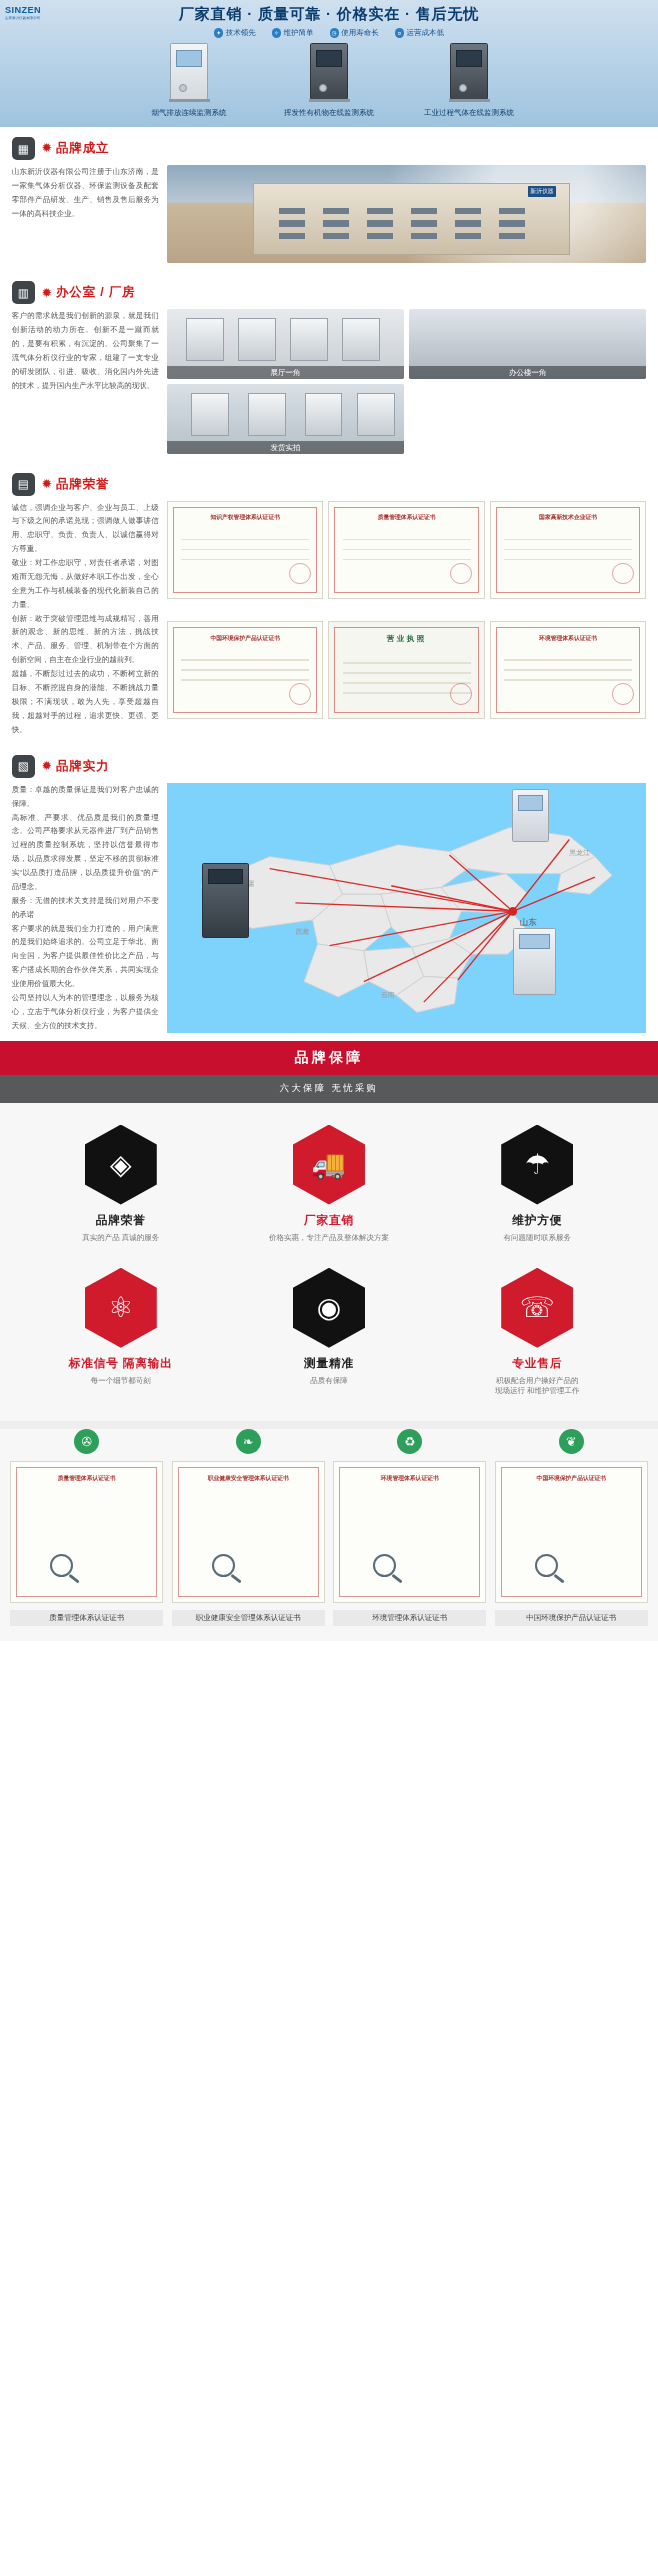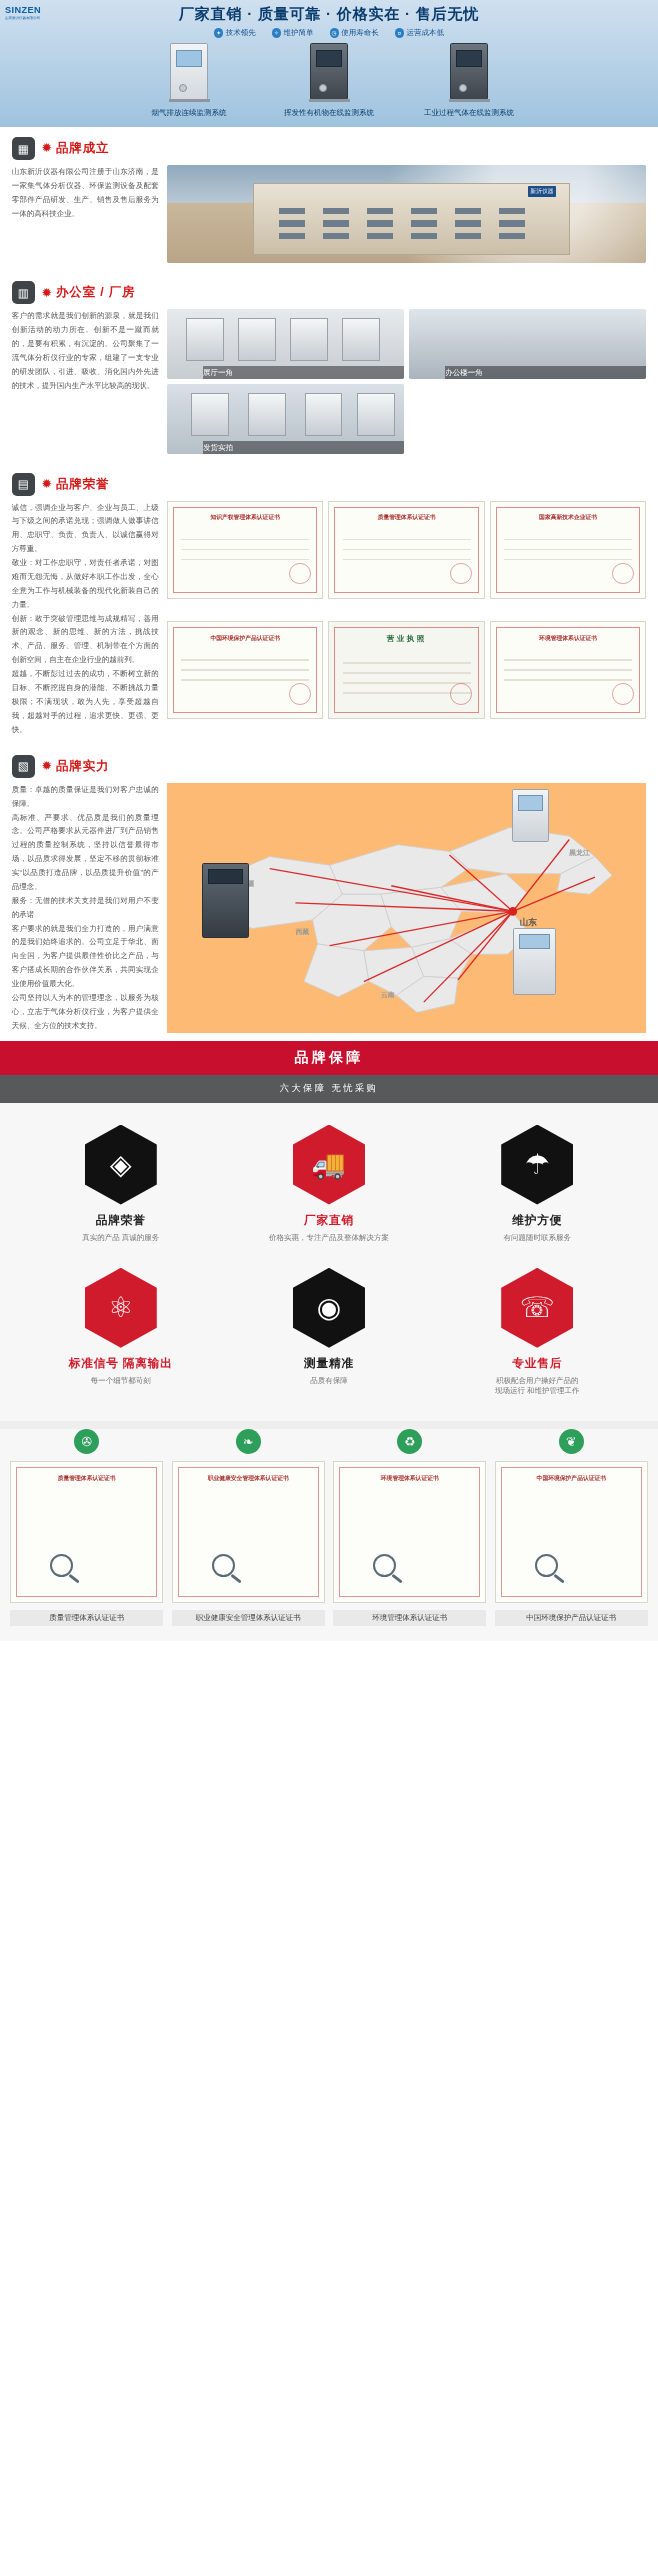--- a/index.html
+++ b/index.html
@@ -109,22 +109,22 @@
   .grid2 { flex:1; display:grid; grid-template-columns: 1fr 1fr; gap: 5px; }
   .ph {
     height: 70px; position: relative; overflow: hidden; border-radius: 1.7px;
     background: linear-gradient(180deg,#e7eaed,#c7ccd1);
   }
   .ph.v2 { background: linear-gradient(180deg,#dfe5ea,#aab4bd); }
   .ph.v3 { background: linear-gradient(180deg,#eceff1,#cfd6db); }
   .ph.v4 { background: linear-gradient(180deg,#d9e0e6,#b6c0c8); }
   .ph .cap {
     position: absolute; left: 0; bottom: 0; width: 100%;
-    text-align: left; font-size: 7.5px; color: #fff;
-    background: rgba(0,0,0,.42); padding: 1.7px 0; margin-left: 36px;
+    text-align: center; font-size: 7.5px; color: #fff;
+    background: rgba(0,0,0,.42); padding: 1.7px 0;
   }
   .ph .shelf {
     position:absolute; top:12%; bottom:26%; width:16%;
     background: linear-gradient(180deg,#f4f6f7,#c6ccd2);
     border:0.8px solid #9aa2a9;
   }
   .s2 .col-text { width: 147px; }
 
   
   .s3 .col-text { width: 147px; }
@@ -146,21 +146,21 @@
   }
   .cert .seal {
     position:absolute; right:11.7px; bottom:13.3px; width:21.7px; height:21.7px;
     border-radius:50%; border:1.7px solid #c2332f; opacity:.45;
   }
   .cert.biz { background:#f4f6ef; }
   .cert.biz .ct { font-size:7.5px; color:#2b6b3c; letter-spacing:2.5px; }
 
   
   .s4 .col-text { width: 147px; }
-  .mapwrap { flex:1; position:relative; height: 250px; background:#fdba74;font-weight:bold; }
+  .mapwrap { flex:1; position:relative; height: 250px; background:#7dd3fc; }
   .mapsvg { position:absolute; inset:0; }
   .mini-cab {
     position:absolute; width:37px; height:53px; border-radius:1.7px;
     background: linear-gradient(180deg,#f1f3f5,#ccd2d8);
     border:0.8px solid #9aa3ab;
   }
   .mini-cab.dk { background: linear-gradient(180deg,#5f6a74,#343b42); border-color:#2a3036; }
   .mini-cab:before {
     content:""; position:absolute; left:5px; top:5px; right:5px; height:13.3px;
     background:#a7c8e2; border:0.8px solid #6f93b2;

